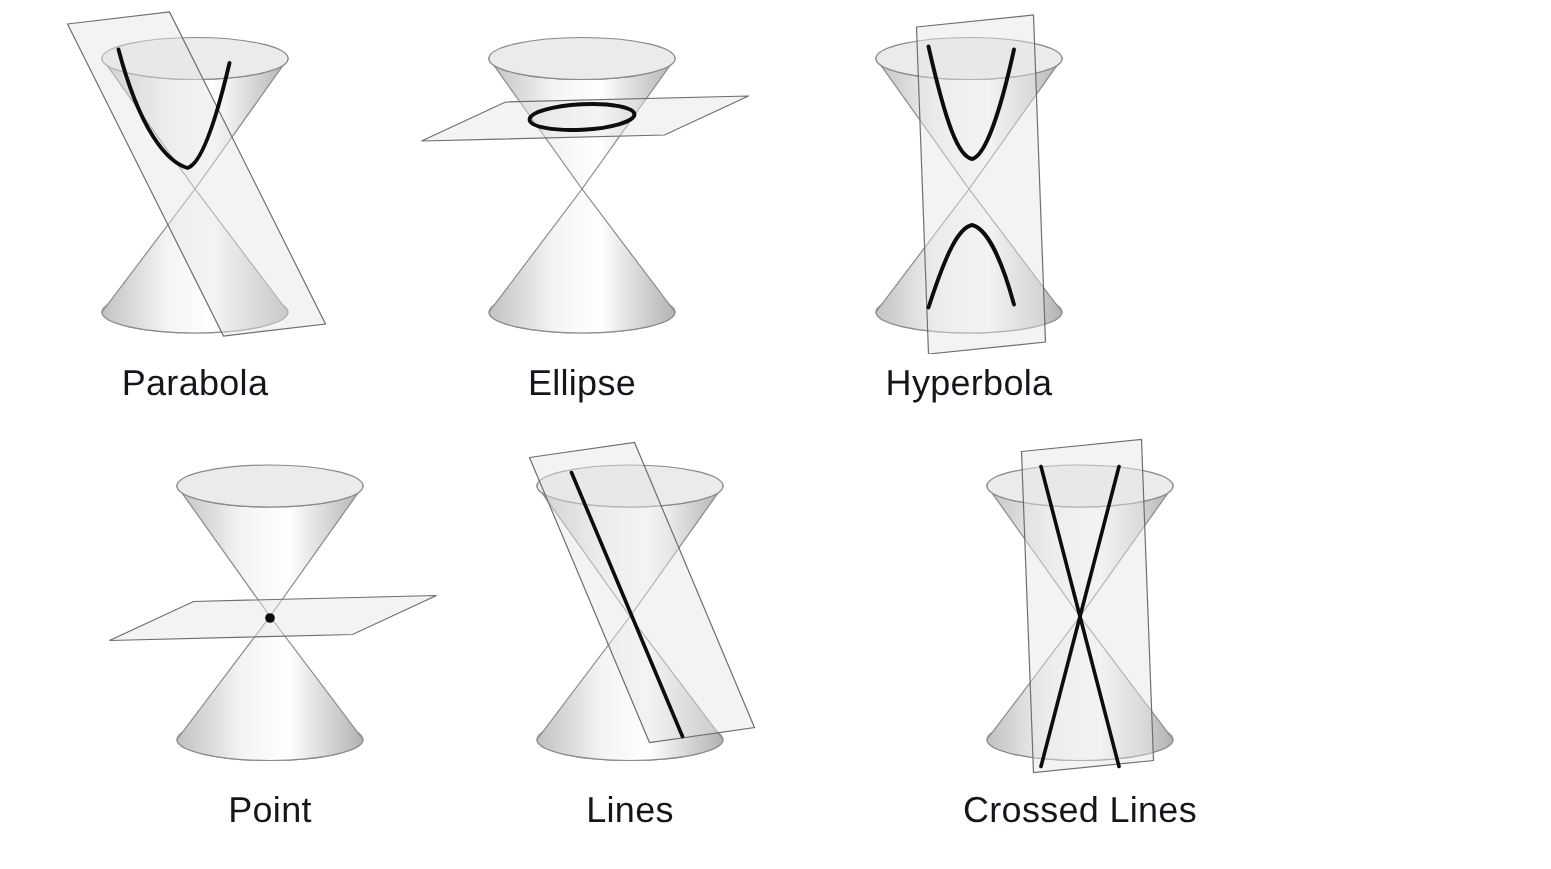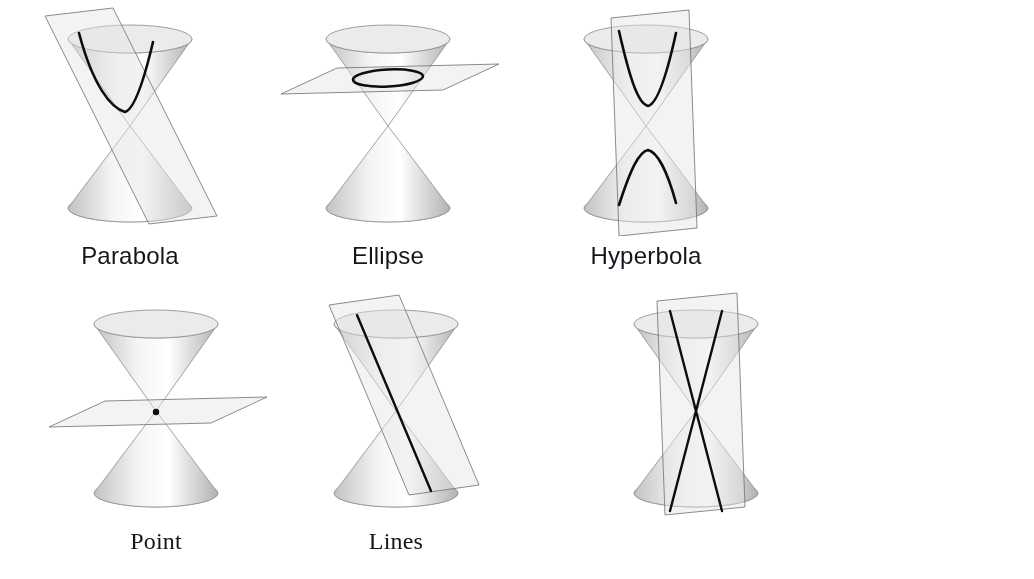--- a/index.html
+++ b/index.html
@@ -2,21 +2,21 @@
 <html><head>
 <meta charset="utf-8">
 <style>
   html,body{margin:0;padding:0;}
   body{
     width:1034px;height:579px;background:#ffffff;
     font-family:"Liberation Sans",sans-serif;overflow:hidden;
   }
   .row{display:flex;}
   .row-top{padding:6px 0 0 4px;gap:6px;}
-  .row-bottom{margin-top:20px;padding-left:36px;font-family:Liberation Serif, serif;}
+  .row-bottom{margin-top:20px;padding-left:60px;}
   .fig{display:flex;flex-direction:column;align-items:center;}
   .row-top .fig{width:252px;}
   .row-bottom .fig{width:240px;}
   .fig-crossed{margin-left:60px;}
   .fig-label{
     font-size:24px;color:#15151e;margin-top:6px;line-height:1.2;
     letter-spacing:.2px;
   }
   svg.cone{display:block;}
   .base{fill:#f8f8f8;stroke:#9b9b9b;stroke-width:.8;}
@@ -115,16 +115,17 @@
     <div class="fig fig-crossed">
       <svg class="cone" width="230" height="230" viewBox="0 0 230 230">
         <ellipse class="base" cx="115" cy="202" rx="62" ry="14"></ellipse>
         <path class="body" d="M115,120 L53,202 A62,14 0 0 0 177,202 Z"></path>
         <path class="body" d="M53,33 A62,14 0 0 0 177,33 L115,120 Z"></path>
         <ellipse class="rim" cx="115" cy="33" rx="62" ry="14"></ellipse>
         <polygon class="plane" points="76,10 156,2 164,216 84,224"></polygon>
         <line class="curve thinline" x1="89" y1="20" x2="141" y2="220"></line>
         <line class="curve thinline" x1="141" y1="20" x2="89" y2="220"></line>
       </svg>
+      <div class="fig-label">Crossed Lines</div>
     </div>
 
   </div>
 </div>
 
 </body></html>

